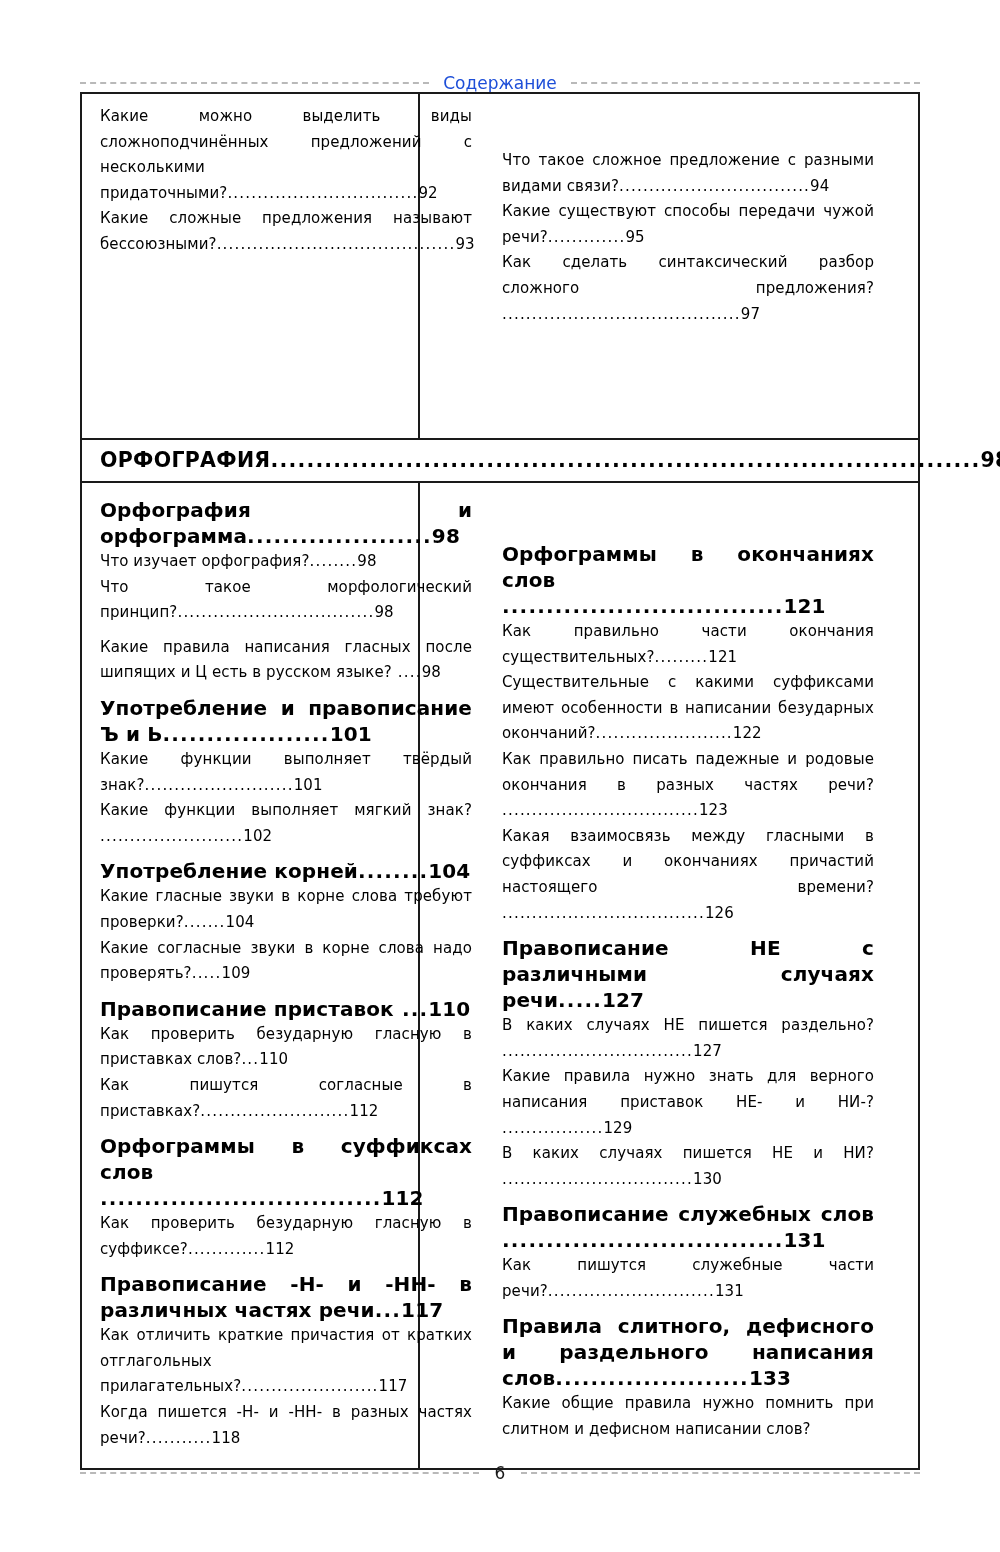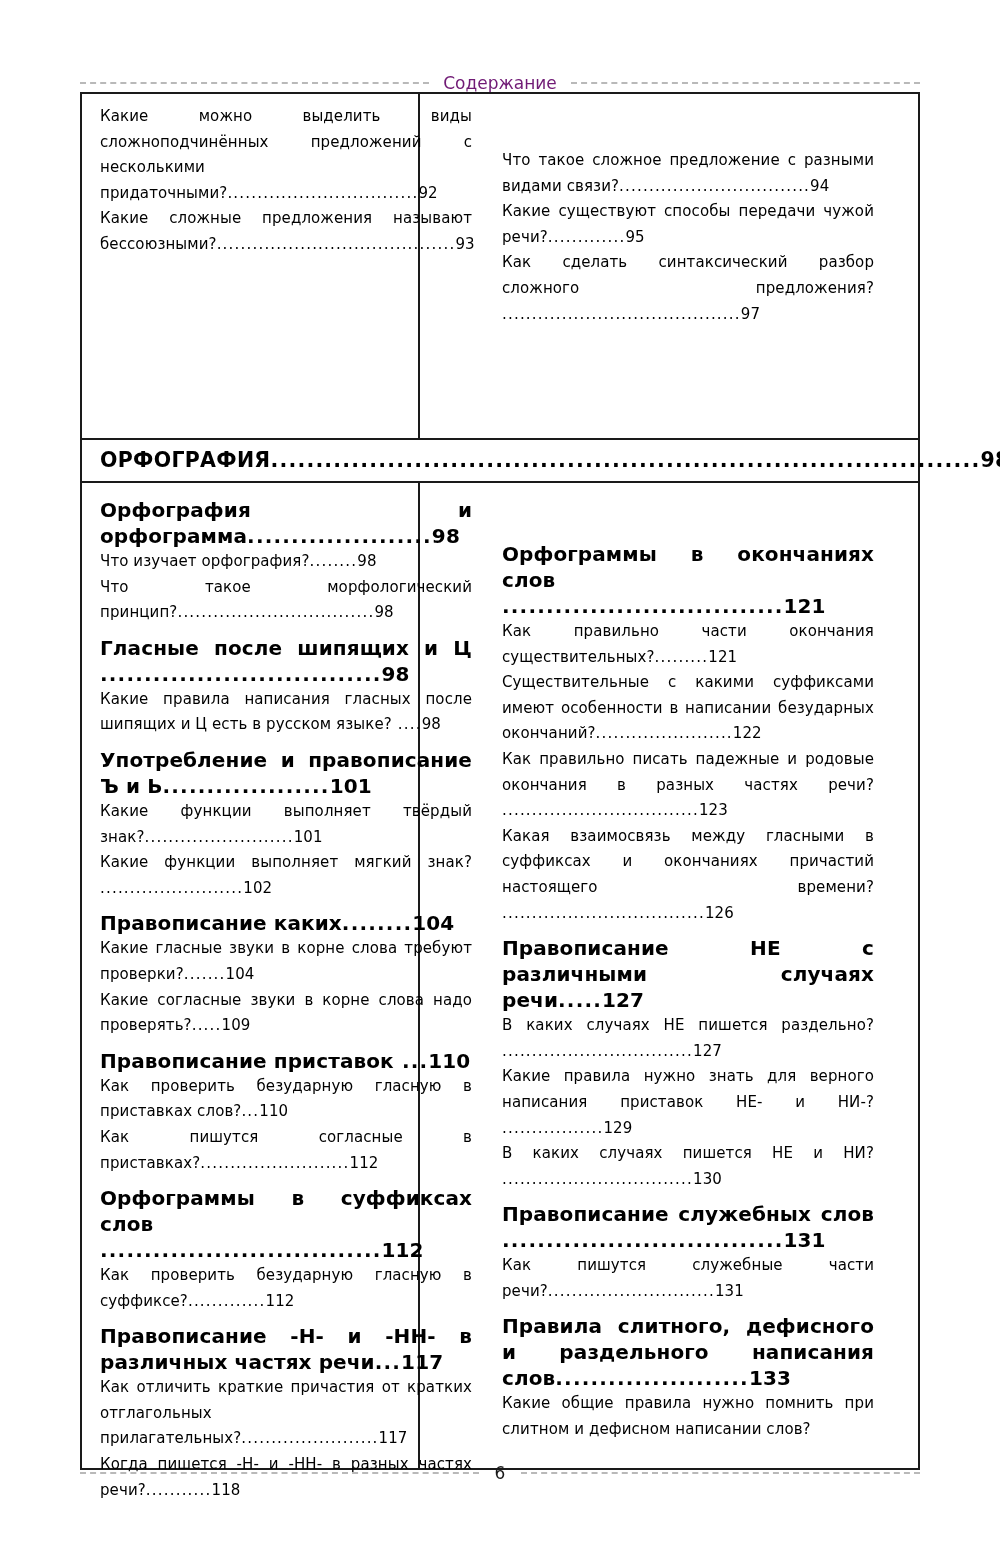--- a/index.html
+++ b/index.html
@@ -35,21 +35,21 @@
   }
   .header-rule-left, .header-rule-right {
     flex: 1 1 auto;
     border-top: 2px dashed #b9b9b9;
     height: 0;
   }
   .header-title {
     font-size: 17px;
     padding: 0 14px;
     white-space: nowrap;
-    color: #701a75;
+    color: #1d4ed8;
   }
   
   .frame {
     position: absolute;
     left: 80px;
     top: 92px;
     width: 840px;
     height: 1378px;
     border: 2px solid #1a1a1a;
     box-sizing: border-box;
@@ -189,41 +189,38 @@
       <span class="txt">Орфография и орфограмма</span><span class="dots">.....................</span><span class="pg">98</span>
     </div>
     <div class="entry q">
       <span class="txt">Что изучает орфография?</span><span class="dots">........</span><span class="pg">98</span>
     </div>
     <div class="entry q">
       <span class="txt">Что такое морфологический принцип?</span><span class="dots">.................................</span><span class="pg">98</span>
     </div>
 
     <div class="gap-sm"></div>
-    <div class="entry sec">
-      <span class="txt">Гласные после шипящих и Ц</span><span class="dots"> ................................</span><span class="pg">98</span>
-    </div>
     <div class="entry q">
       <span class="txt">Какие правила написания гласных после шипящих и Ц есть в русском языке?</span><span class="dots"> ....</span><span class="pg">98</span>
     </div>
 
     <div class="gap-sm"></div>
     <div class="entry sec">
       <span class="txt">Употребление и правописание Ъ и Ь</span><span class="dots">...................</span><span class="pg">101</span>
     </div>
     <div class="entry q">
       <span class="txt">Какие функции выполняет твёрдый знак?</span><span class="dots">.........................</span><span class="pg">101</span>
     </div>
     <div class="entry q">
       <span class="txt">Какие функции выполняет мягкий знак?</span><span class="dots"> ........................</span><span class="pg">102</span>
     </div>
 
     <div class="gap-sm"></div>
     <div class="entry sec">
-      <span class="txt">Правописание каких</span><span class="dots">........</span><span class="pg">104</span>
+      <span class="txt">Употребление корней</span><span class="dots">........</span><span class="pg">104</span>
     </div>
     <div class="entry q">
       <span class="txt">Какие гласные звуки в корне слова требуют проверки?</span><span class="dots">.......</span><span class="pg">104</span>
     </div>
     <div class="entry q">
       <span class="txt">Какие согласные звуки в корне слова надо проверять?</span><span class="dots">.....</span><span class="pg">109</span>
     </div>
 
     <div class="gap-sm"></div>
     <div class="entry sec">

